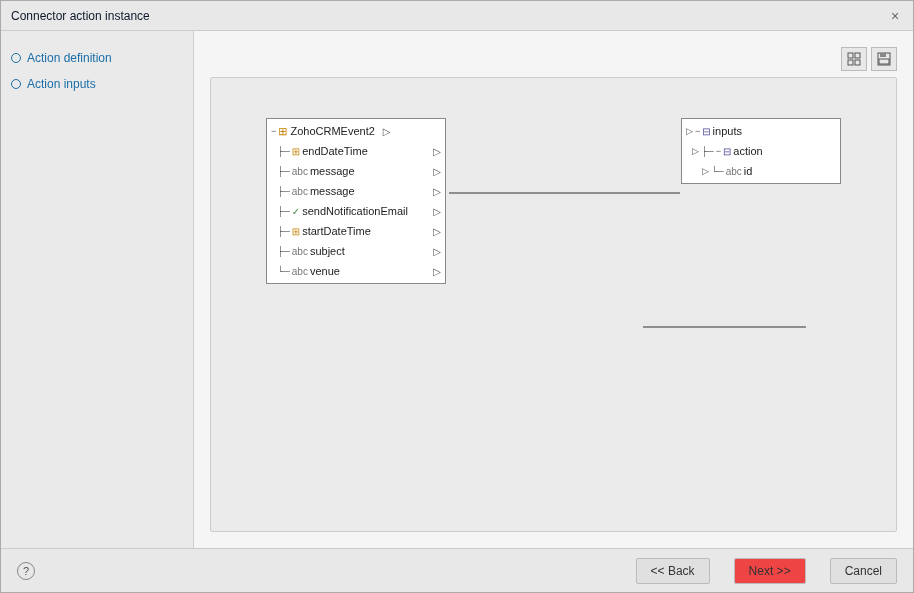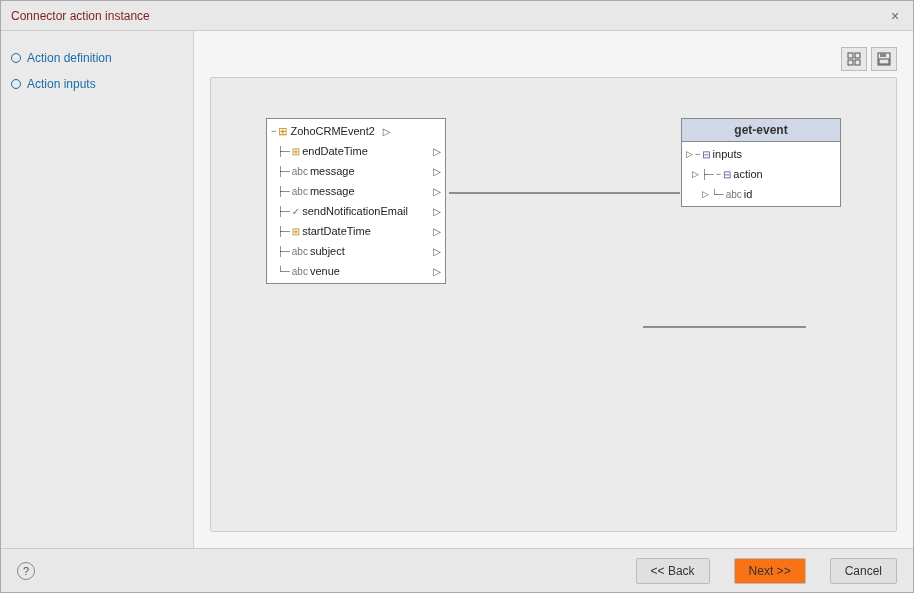--- a/index.html
+++ b/index.html
@@ -27,21 +27,21 @@
       background: #e8e8e8;
       border-bottom: 1px solid #ccc;
       padding: 6px 10px;
       display: flex;
       align-items: center;
       justify-content: space-between;
       height: 30px;
     }
     .title-bar-title {
       font-size: 12px;
-      color: #7f1d1d;
+      color: #0f172a;
     }
     .close-btn {
       width: 16px;
       height: 16px;
       cursor: pointer;
       display: flex;
       align-items: center;
       justify-content: center;
       font-size: 14px;
       color: #666;
@@ -198,21 +198,21 @@
     .footer-btn {
       padding: 5px 14px;
       border: 1px solid #bbb;
       background: #e0e0e0;
       cursor: pointer;
       font-size: 12px;
       color: #333;
       border-radius: 2px;
     }
     .footer-btn.primary {
-      background: #f97316;
+      background: #ef4444;
     }
 
     .expand-icon {
       font-size: 9px;
       margin-right: 2px;
       color: #555;
     }
   </style>
 </head>
 <body>
@@ -321,21 +321,20 @@
               <div class="data-row indent-1">
                 <span style="color:#555; font-size:9px; margin-right:2px;">└─</span>
                 <span style="color:#777; font-size:10px; margin-right:2px;">abc</span>
                 <span>venue</span>
                 <span class="arrow" style="margin-left:auto;">▷</span>
               </div>
             </div>
           </div>
 
           <div class="data-box" style="position:absolute; left:470px; top:40px; min-width:160px;">
-            <div class="data-box-header">get-event</div>
             <div class="data-box-rows">
 
               <div class="data-row">
                 <span style="color:#555; font-size:9px; margin-right:2px;">▷</span>
                 <span class="expand-icon">−</span>
                 <span style="color:#4a4a9a; font-size:10px; margin-right:2px;">⊟</span>
                 <span>inputs</span>
               </div>
 
               <div class="data-row indent-1">

